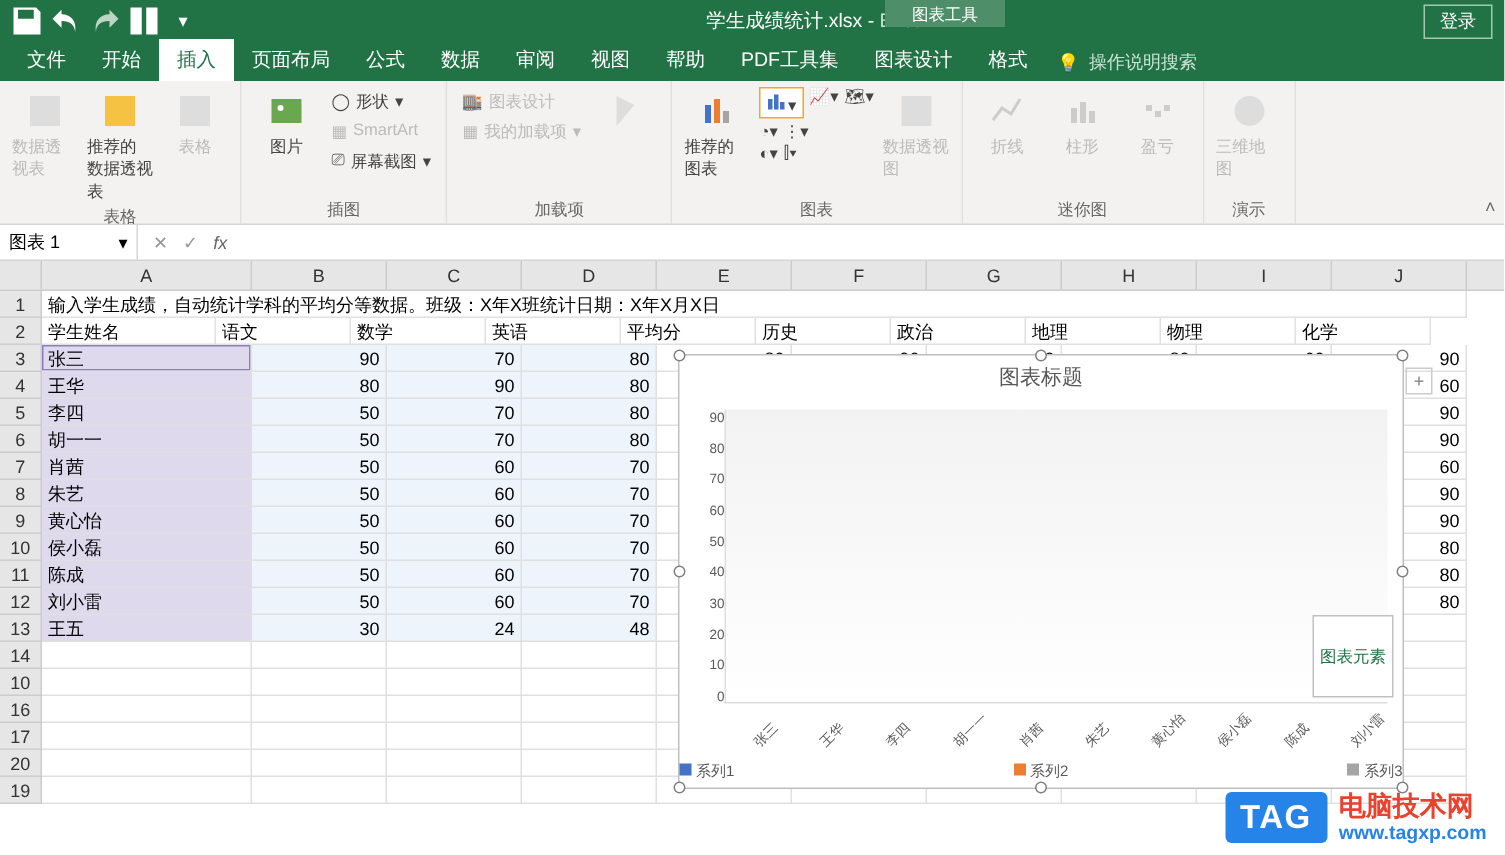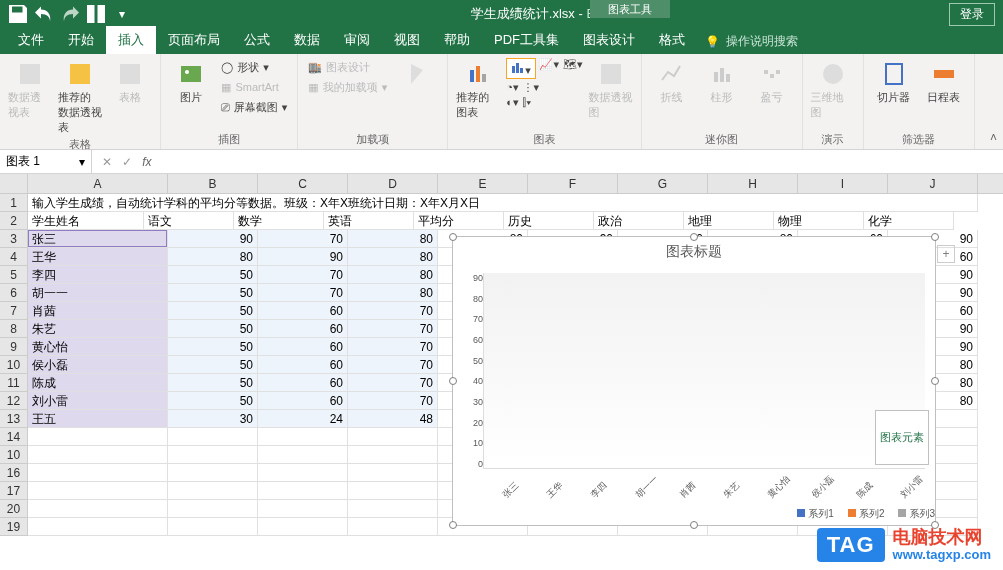--- a/index.html
+++ b/index.html
@@ -66,21 +66,21 @@
 .yaxis { position: absolute; left: -24px; top: 0; bottom: 0; width: 24px; display: flex; flex-direction: column; justify-content: space-between; font-size: 9px; color: #595959; text-align: right; }
 .floor { position: absolute; left: 0; right: 0; bottom: 0; top: 0; background: linear-gradient(#f2f2f2,#fff); border-left: 1px solid #ddd; border-bottom: 1px solid #ddd; }
 .bars { position: absolute; left: 4px; right: 4px; bottom: 4px; top: 0; display: flex; align-items: flex-end; justify-content: space-around; }
 .bgrp { display: flex; align-items: flex-end; gap: 1px; }
 .bar { width: 8px; border-radius: 1px 1px 0 0; }
 .s1 { background: #4472c4; }
 .s2 { background: #ed7d31; }
 .s3 { background: #a5a5a5; }
 .xaxis { position: absolute; left: 30px; right: 10px; bottom: 20px; display: flex; justify-content: space-around; font-size: 9px; color: #595959; }
 .xaxis span { transform: rotate(-45deg); transform-origin: top left; white-space: nowrap; width: 10px; }
-.legend { position: absolute; bottom: 4px; left: 0; right: 0; display: flex; justify-content: flex-end; gap: 14px; font-size: 10px; color: #595959; }
+.legend { position: absolute; bottom: 4px; left: 0; right: 0; display: flex; justify-content: space-between; gap: 14px; font-size: 10px; color: #595959; }
 .legend .sw { width: 8px; height: 8px; display: inline-block; margin-right: 3px; }
 .chart-tools { position: absolute; right: -20px; top: 8px; width: 18px; height: 18px; border: 1px solid #ccc; display:flex; align-items:center; justify-content:center; color:#7f7f7f; }
 .chart-label { position: absolute; right: 6px; bottom: 60px; background: #fff; border: 1px solid #c0c0c0; font-size: 11px; color: #217346; padding: 19px 4px; }
 
 
 .wm { position: absolute; right: 12px; bottom: 8px; display: flex; align-items: center; gap: 8px; font-weight: bold; }
 .wm .tag { background: #2684e8; color: #fff; padding: 4px 10px; font-size: 22px; border-radius: 4px; letter-spacing: 1px;}
 .wm .txt { display: flex; flex-direction: column; line-height: 1.1; }
 .wm .t1 { color: #e8432e; font-size: 18px; }
 .wm .t2 { color: #2684e8; font-size: 13px; }
@@ -272,37 +272,20 @@
     <div class="group-body">
         <div class="bigbtn dim">
           <svg>
             <circle cx="14" cy="14" r="10" fill="#ddd"></circle>
           </svg>
           <span>三维地
 图</span>
         </div>
       </div>
     <div class="group-label">演示</div>
-  </div>
-  <div class="group">
-    <div class="group-body">
-      <div class="bigbtn">
-          <svg>
-            <rect x="6" y="4" width="16" height="20" fill="none" stroke="#4472c4" stroke-width="2"></rect>
-          </svg>
-          <span>切片器</span>
-        </div>
-      <div class="bigbtn">
-          <svg>
-            <rect x="4" y="10" width="20" height="8" fill="#ed7d31"></rect>
-          </svg>
-          <span>日程表</span>
-        </div>
-    </div>
-    <div class="group-label">筛选器</div>
   </div>
   <div class="collapse">˄</div>
 </div>
 
 <div class="fbar">
   <div class="namebox">
       <span>图表 1</span>
       <span>▾</span>
     </div>
   <div class="fxbtns">

